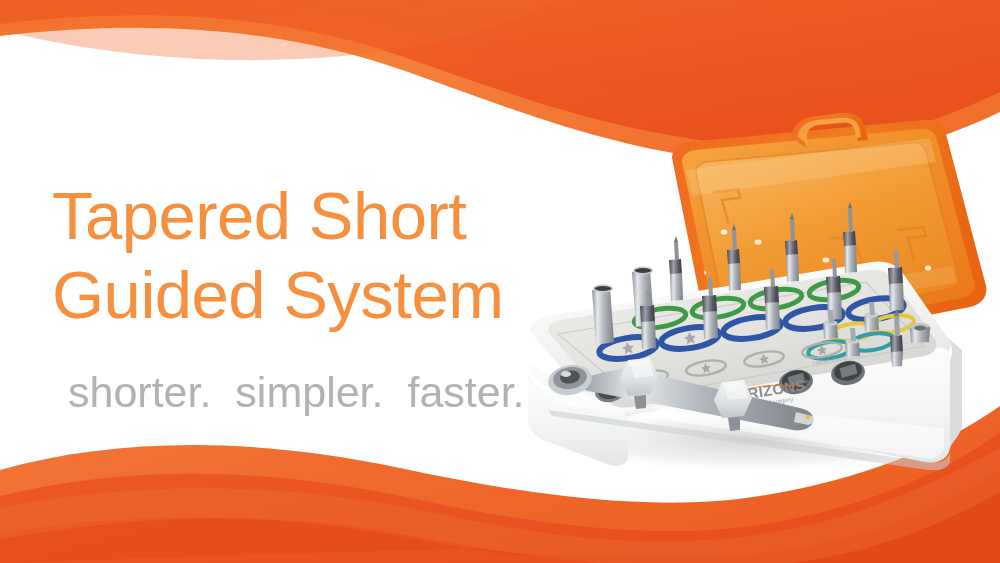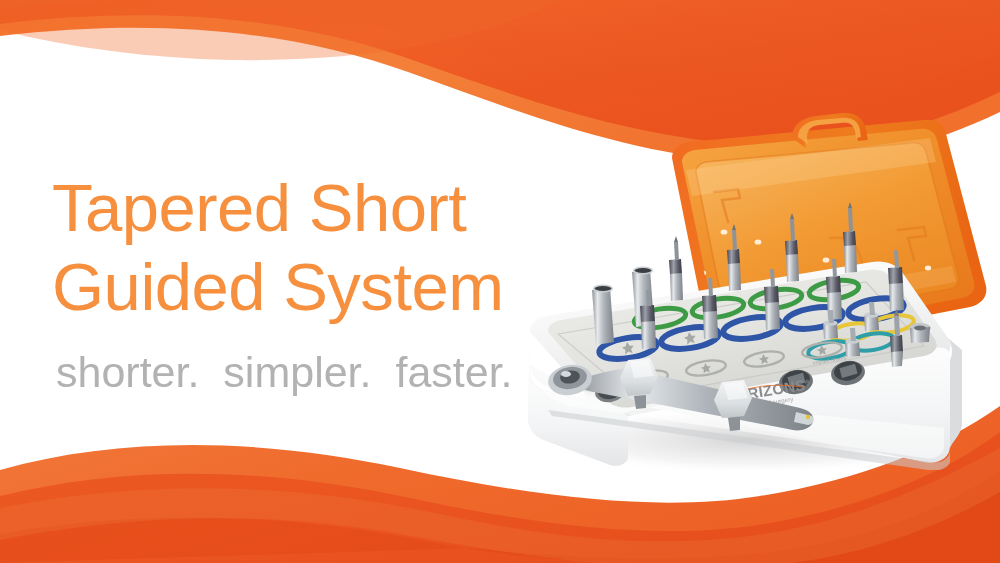--- a/index.html
+++ b/index.html
@@ -21,35 +21,35 @@
     position: absolute;
     top: 0; left: 0;
     width: 1000px;
     height: 563px;
     pointer-events: none;
   }
   
   #text-block {
     position: absolute;
     left: 52px;
-    top: 168px;
+    top: 176px;
     width: 520px;
   }
   #headline {
     margin: 0;
     font-family: "Liberation Sans", sans-serif;
     font-size: 67px;
     line-height: 1.18;
     font-weight: 400;
     letter-spacing: -0.5px;
     color: #F6903F;
     white-space: pre-line;
   }
   #tagline {
-    margin: 4px;
+    margin: 16px;
     padding-top: 18px;
     font-family: "Liberation Sans", sans-serif;
     font-size: 43px;
     font-weight: 400;
     letter-spacing: 0px;
     word-spacing: 12px;
     color: #B2B2B2;
   }
   
   #product-photo {

